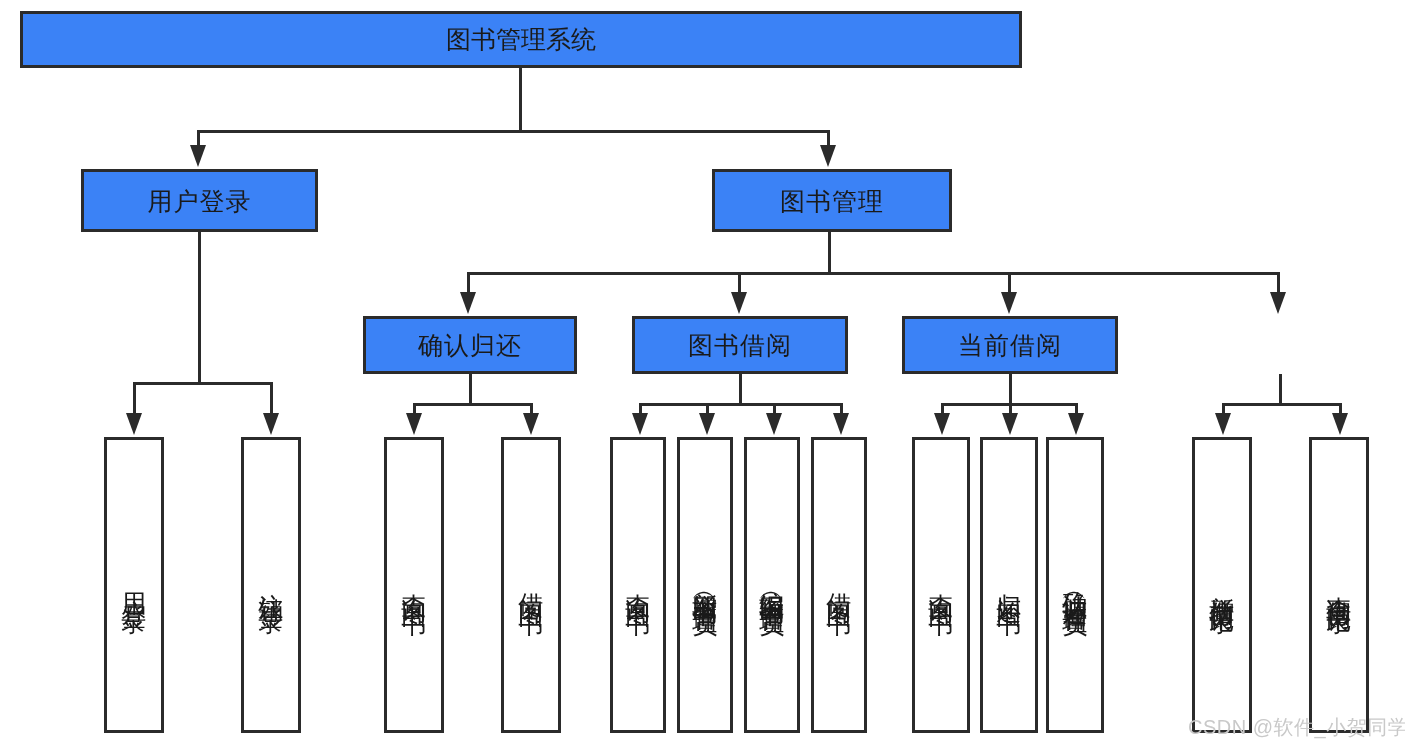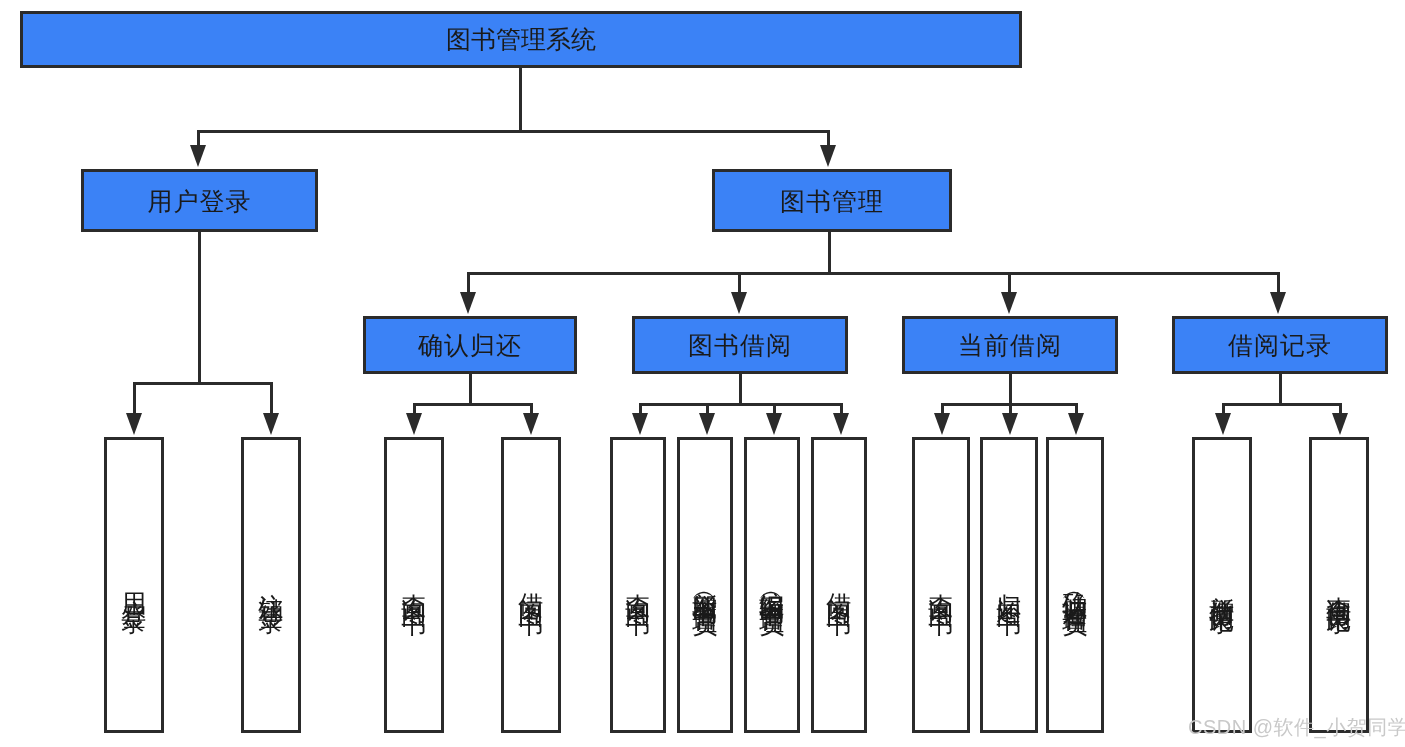--- a/index.html
+++ b/index.html
@@ -125,23 +125,20 @@
 
   <div class="node horiz" style="left:363px; top:316px; width:214px; height:58px;">
     <span>确认归还</span>
   </div>
   <div class="node horiz" style="left:632px; top:316px; width:216px; height:58px;">
     <span>图书借阅</span>
   </div>
   <div class="node horiz" style="left:902px; top:316px; width:216px; height:58px;">
     <span>当前借阅</span>
   </div>
-  <div class="node horiz" style="left:1172px; top:316px; width:216px; height:58px;">
-    <span>借阅记录</span>
-  </div>
 
   <div class="conn v" style="left:469px; top:374px; width:3px; height:31px;"></div>
   <div class="conn h" style="left:413px; top:403px; width:120px; height:3px;"></div>
   <div class="conn v" style="left:413px; top:403px; width:3px; height:12px;"></div>
   <div class="arrow" style="left:406px; top:413px;"></div>
   <div class="conn v" style="left:530px; top:403px; width:3px; height:12px;"></div>
   <div class="arrow" style="left:523px; top:413px;"></div>
 
   <div class="conn v" style="left:739px; top:374px; width:3px; height:31px;"></div>
   <div class="conn h" style="left:639px; top:403px; width:204px; height:3px;"></div>

